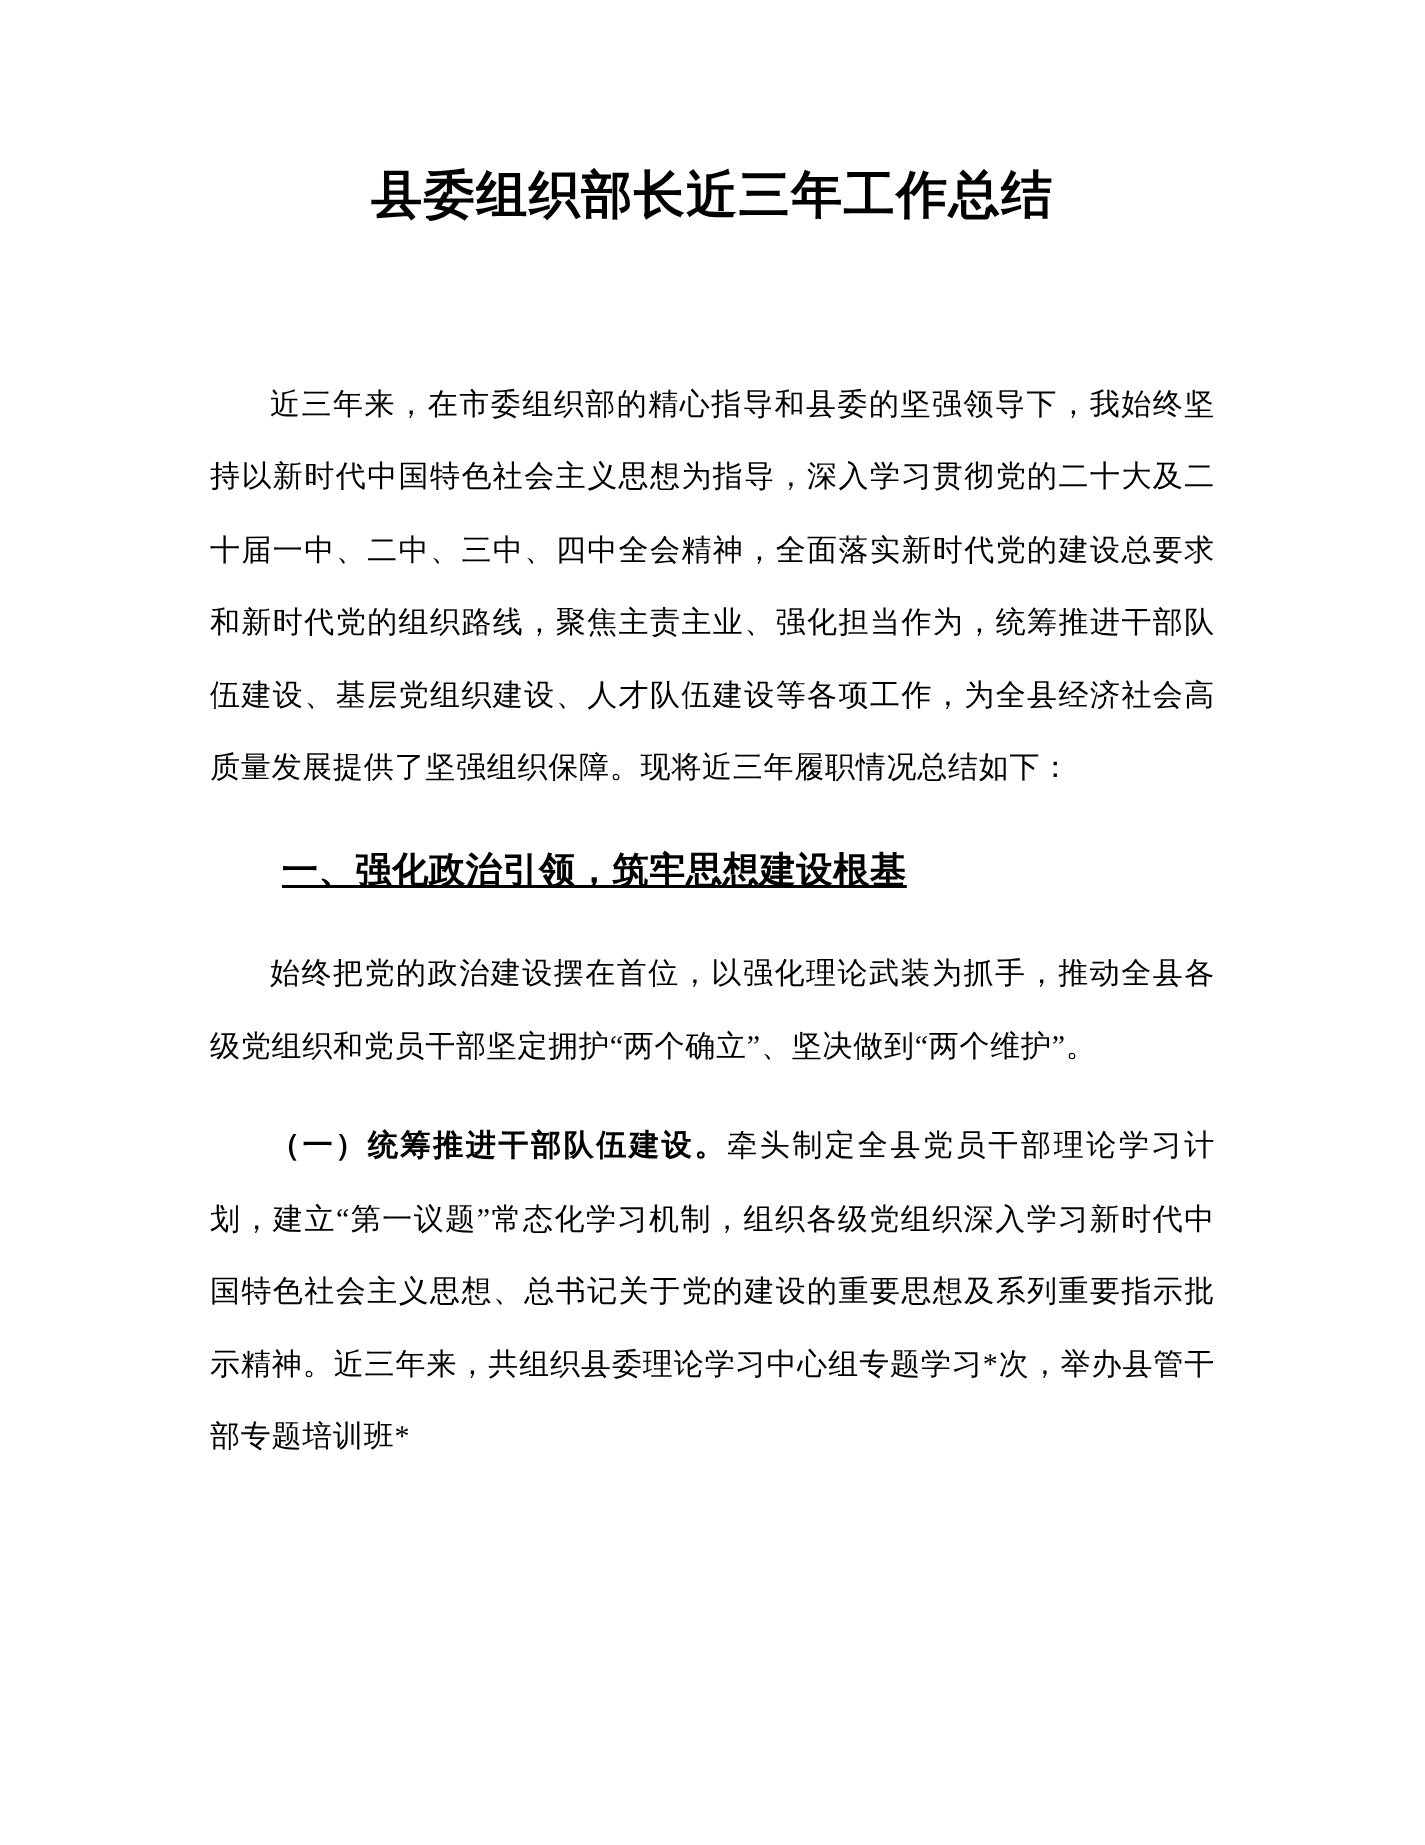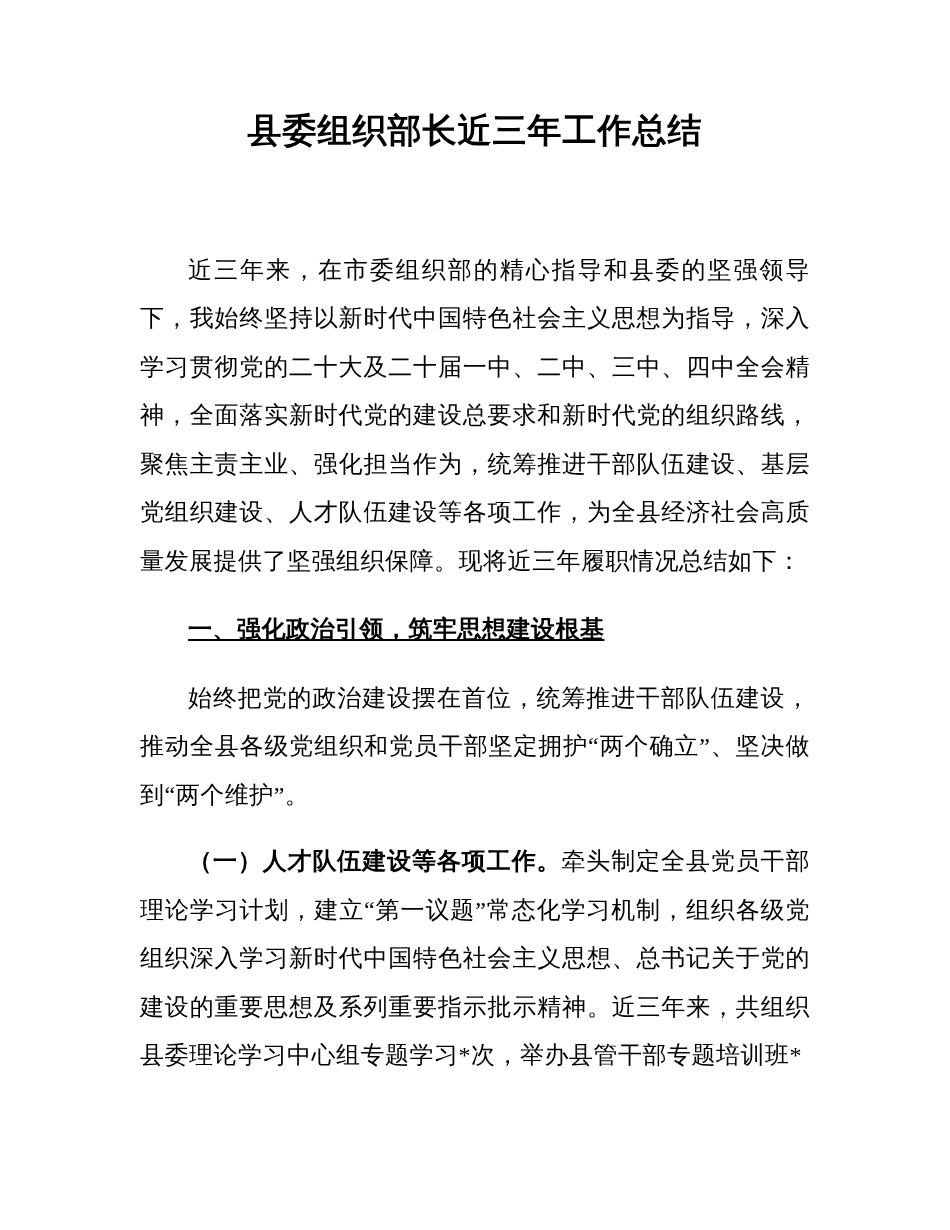--- a/index.html
+++ b/index.html
@@ -25,21 +25,21 @@
     margin: 0 0 92px 0;
     font-size: 34px;
     line-height: 1.35;
     font-weight: bold;
     text-align: center;
     font-family: "Liberation Sans", "DejaVu Sans", sans-serif;
     letter-spacing: 1px;
   }
   .para {
     margin: 0;
-    font-size: 24px;
+    font-size: 20px;
     line-height: 48.5px;
     text-align: justify;
     text-justify: inter-ideograph;
     text-indent: 2em;
     letter-spacing: 0.5px;
     word-break: break-all;
   }
   .section-heading {
     margin: 20px 0 20px 0;
     font-size: 24px;
@@ -62,17 +62,17 @@
 <body>
 
 <div class="page">
 
   <h1 class="doc-title">县委组织部长近三年工作总结</h1>
 
   <p class="para">近三年来，在市委组织部的精心指导和县委的坚强领导下，我始终坚持以新时代中国特色社会主义思想为指导，深入学习贯彻党的二十大及二十届一中、二中、三中、四中全会精神，全面落实新时代党的建设总要求和新时代党的组织路线，聚焦主责主业、强化担当作为，统筹推进干部队伍建设、基层党组织建设、人才队伍建设等各项工作，为全县经济社会高质量发展提供了坚强组织保障。现将近三年履职情况总结如下：</p>
 
   <h2 class="section-heading">一、强化政治引领，筑牢思想建设根基</h2>
 
-  <p class="para">始终把党的政治建设摆在首位，统筹推进干部队伍建设，推动全县各级党组织和党员干部坚定拥护“两个确立”、坚决做到“两个维护”。</p>
+  <p class="para">始终把党的政治建设摆在首位，以强化理论武装为抓手，推动全县各级党组织和党员干部坚定拥护“两个确立”、坚决做到“两个维护”。</p>
 
-  <p class="para para-gap"><span class="lead">（一）人才队伍建设等各项工作。</span><span>牵头制定全县党员干部理论学习计划，建立“第一议题”常态化学习机制，组织各级党组织深入学习新时代中国特色社会主义思想、总书记关于党的建设的重要思想及系列重要指示批示精神。近三年来，共组织县委理论学习中心组专题学习*次，举办县管干部专题培训班*</span></p>
+  <p class="para para-gap"><span class="lead">（一）统筹推进干部队伍建设。</span><span>牵头制定全县党员干部理论学习计划，建立“第一议题”常态化学习机制，组织各级党组织深入学习新时代中国特色社会主义思想、总书记关于党的建设的重要思想及系列重要指示批示精神。近三年来，共组织县委理论学习中心组专题学习*次，举办县管干部专题培训班*</span></p>
 
 </div>
 
 </body></html>

